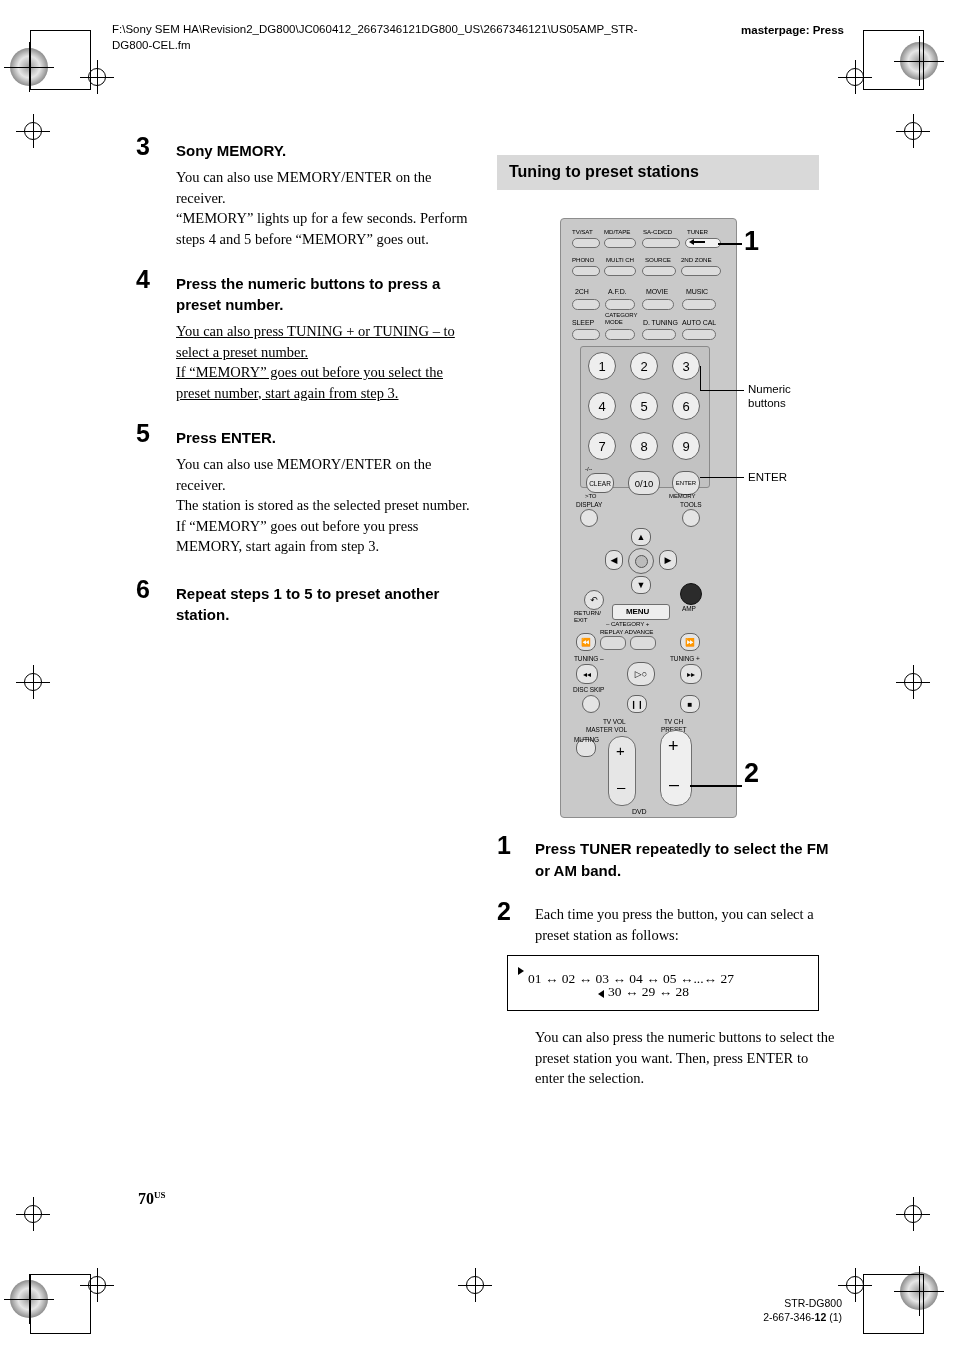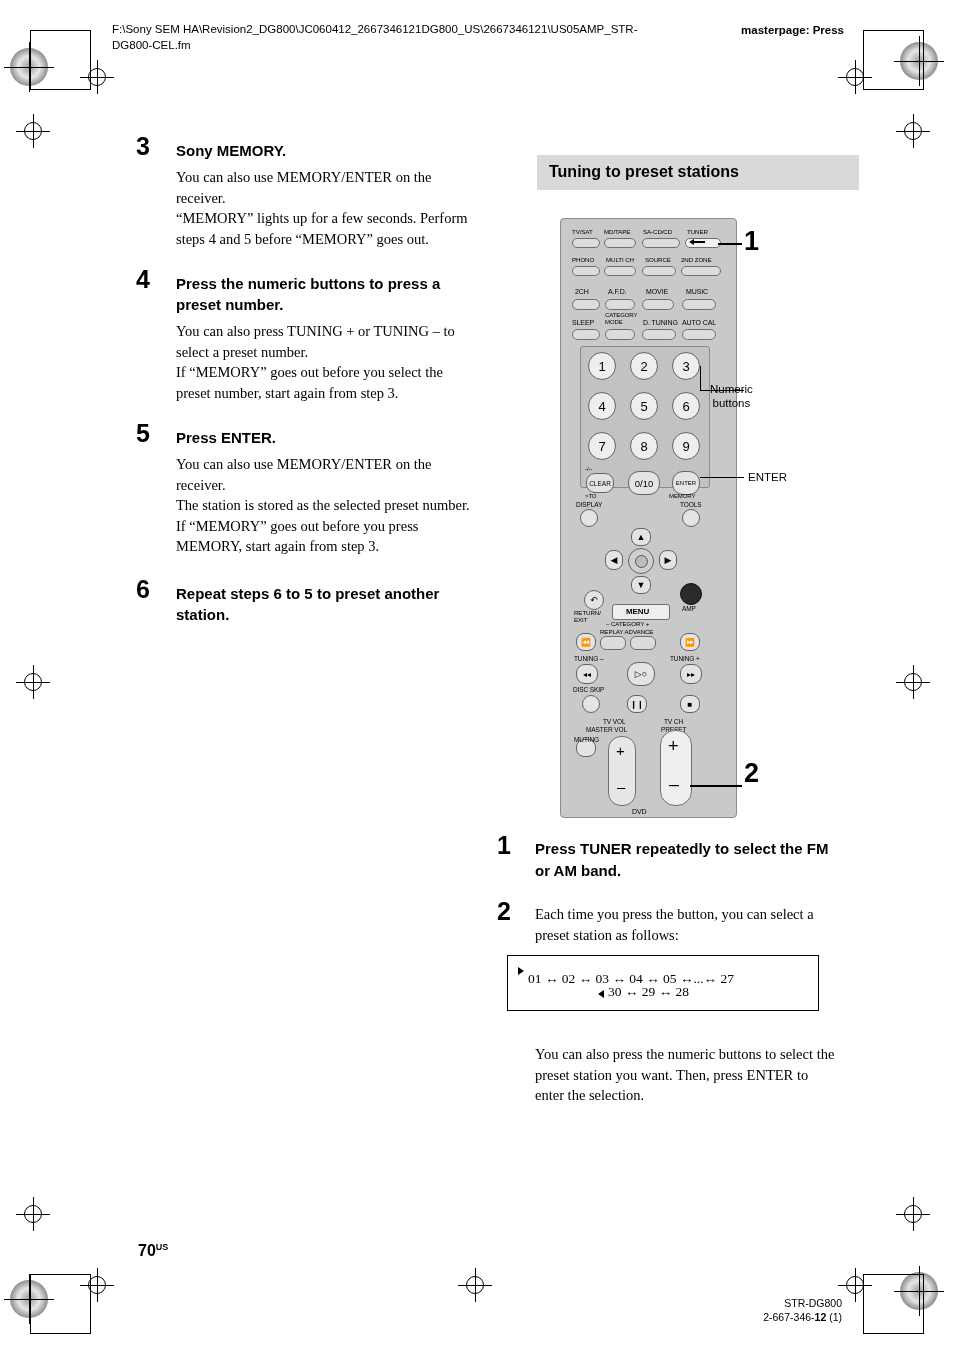--- a/index.html
+++ b/index.html
@@ -62,21 +62,20 @@
   }
 
   
   .rightcol { position:absolute; left:497px; top:155px; width:330px; }
   .sect-title {
     background:#d9d9d9;
     font-family:"Liberation Sans", sans-serif;
     font-size:16px; font-weight:bold;
     padding:8px 10px 9px 12px;
     width:300px;
-    margin-left:40px;
   }
 
   
   .remote-wrap { position:absolute; left:560px; top:218px; width:180px; height:600px; }
   .remote-body {
     position:absolute; left:0; top:0; width:175px; height:598px;
     background:#c9c9c9; border:1px solid #8d8d8d; border-radius:4px;
   }
   .rbtn {
     position:absolute; background:#dcdcdc; border:1px solid #6f6f6f; border-radius:7px;
@@ -122,22 +121,22 @@
   }
   .presetbox {
     margin-left:10px; margin-top:10px;
     border:1px solid #000; width:310px; height:54px; position:relative;
     font-size:13px;
   }
   .prow { position:absolute; white-space:nowrap; font-family:"Liberation Serif", serif; font-size:13.5px; }
 
   
   .pageno {
-    position:absolute; left:138px; top:1242px;
-    font-family:Liberation Sans, sans-serif; font-size:16px; font-weight:bold;
+    position:absolute; left:138px; top:1190px;
+    font-family:Liberation Serif, serif; font-size:16px; font-weight:bold;
   }
   .pageno sup { font-size:9px; font-weight:bold; }
   .footer-right {
     position:absolute; right:112px; bottom:40px; text-align:right;
     font-family:"Liberation Sans", sans-serif; font-size:10.5px; line-height:14px;
   }
   .footer-right b { font-weight:bold; }
 </style>
 </head>
 <body>
@@ -233,35 +232,35 @@
     <div class="step">
       <div class="step-num">3</div>
       <div class="step-title">Sony MEMORY.</div>
       <div class="step-body" style="white-space:pre-line;">You can also use MEMORY/ENTER on the receiver.
 “MEMORY” lights up for a few seconds. Perform steps 4 and 5 before “MEMORY” goes out.</div>
     </div>
 
     <div class="step" style="margin-top:24px;">
       <div class="step-num">4</div>
       <div class="step-title">Press the numeric buttons to press a preset number.</div>
-      <div class="step-body" style="white-space:pre-line;">You can also press TUNING + or TUNING – to select a preset number.
+      <div class="step-body" style="white-space:pre-line;text-decoration:underline;">You can also press TUNING + or TUNING – to select a preset number.
 If “MEMORY” goes out before you select the preset number, start again from step 3.</div>
     </div>
 
     <div class="step" style="margin-top:24px;">
       <div class="step-num">5</div>
       <div class="step-title">Press ENTER.</div>
       <div class="step-body" style="white-space:pre-line;">You can also use MEMORY/ENTER on the receiver.
 The station is stored as the selected preset number.
 If “MEMORY” goes out before you press MEMORY, start again from step 3.</div>
     </div>
 
     <div class="step" style="margin-top:26px;">
       <div class="step-num">6</div>
-      <div class="step-title">Repeat steps 6 to 5 to preset another station.</div>
+      <div class="step-title">Repeat steps 1 to 5 to preset another station.</div>
     </div>
 
   </div>
 
   <div class="rightcol">
     <div class="sect-title">Tuning to preset stations</div>
   </div>
 
   <div class="remote-wrap">
     <div class="remote-body"></div>
@@ -380,21 +379,21 @@
     <div class="rlab" style="left:109px; top:556px; font-size:18px;">–</div>
 
     <div class="rlab" style="left:72px; top:590px; font-size:7px;">DVD</div>
   </div>
 
   <div class="leadline" style="left:718px; top:243px; width:24px; height:1.5px;"></div>
   <div class="bignum" style="left:744px; top:228px;">1</div>
 
   <div class="leadline" style="left:700px; top:390px; width:44px; height:1px;"></div>
   <div class="leadline" style="left:700px; top:366px; width:1px; height:25px;"></div>
-  <div class="callout" style="left:710px; top:382px; white-space:pre-line;text-align:center;">Numeric
+  <div class="callout" style="left:748px; top:382px; white-space:pre-line;">Numeric
 buttons</div>
 
   <div class="leadline" style="left:700px; top:477px; width:44px; height:1px;"></div>
   <div class="callout" style="left:748px; top:470px;">ENTER</div>
 
   <div class="leadline" style="left:690px; top:785px; width:52px; height:1.5px;"></div>
   <div class="bignum" style="left:744px; top:760px;">2</div>
 
   <div class="rsteps">
 
@@ -407,21 +406,21 @@
       <div class="rstep-num">2</div>
       <div class="rstep-body">Each time you press the button, you can select a preset station as follows:</div>
 
       <div class="presetbox">
         <div class="prow" style="left:20px; top:15px;">01 ↔ 02 ↔ 03 ↔ 04 ↔ 05 ↔...↔ 27</div>
         <div class="prow" style="left:100px; top:28px;">30 ↔ 29 ↔ 28</div>
         <div style="position:absolute; left:10px; top:11px; width:0;height:0;border-top:4px solid transparent;border-bottom:4px solid transparent;border-left:6px solid #000;"></div>
         <div style="position:absolute; left:90px; top:34px; width:0;height:0;border-top:4px solid transparent;border-bottom:4px solid transparent;border-right:6px solid #000;"></div>
       </div>
 
-      <div class="rstep-body" style="margin-top:33px;">You can also press the numeric buttons to select the preset station you want. Then, press ENTER to enter the selection.</div>
+      <div class="rstep-body" style="margin-top:16px;">You can also press the numeric buttons to select the preset station you want. Then, press ENTER to enter the selection.</div>
     </div>
 
   </div>
 
   <div class="pageno"><span>70</span><sup>US</sup></div>
 
   <div class="footer-right">
     <div>STR-DG800</div>
     <div><span>2-667-346-</span><b>12</b><span> (1)</span></div>
   </div>

